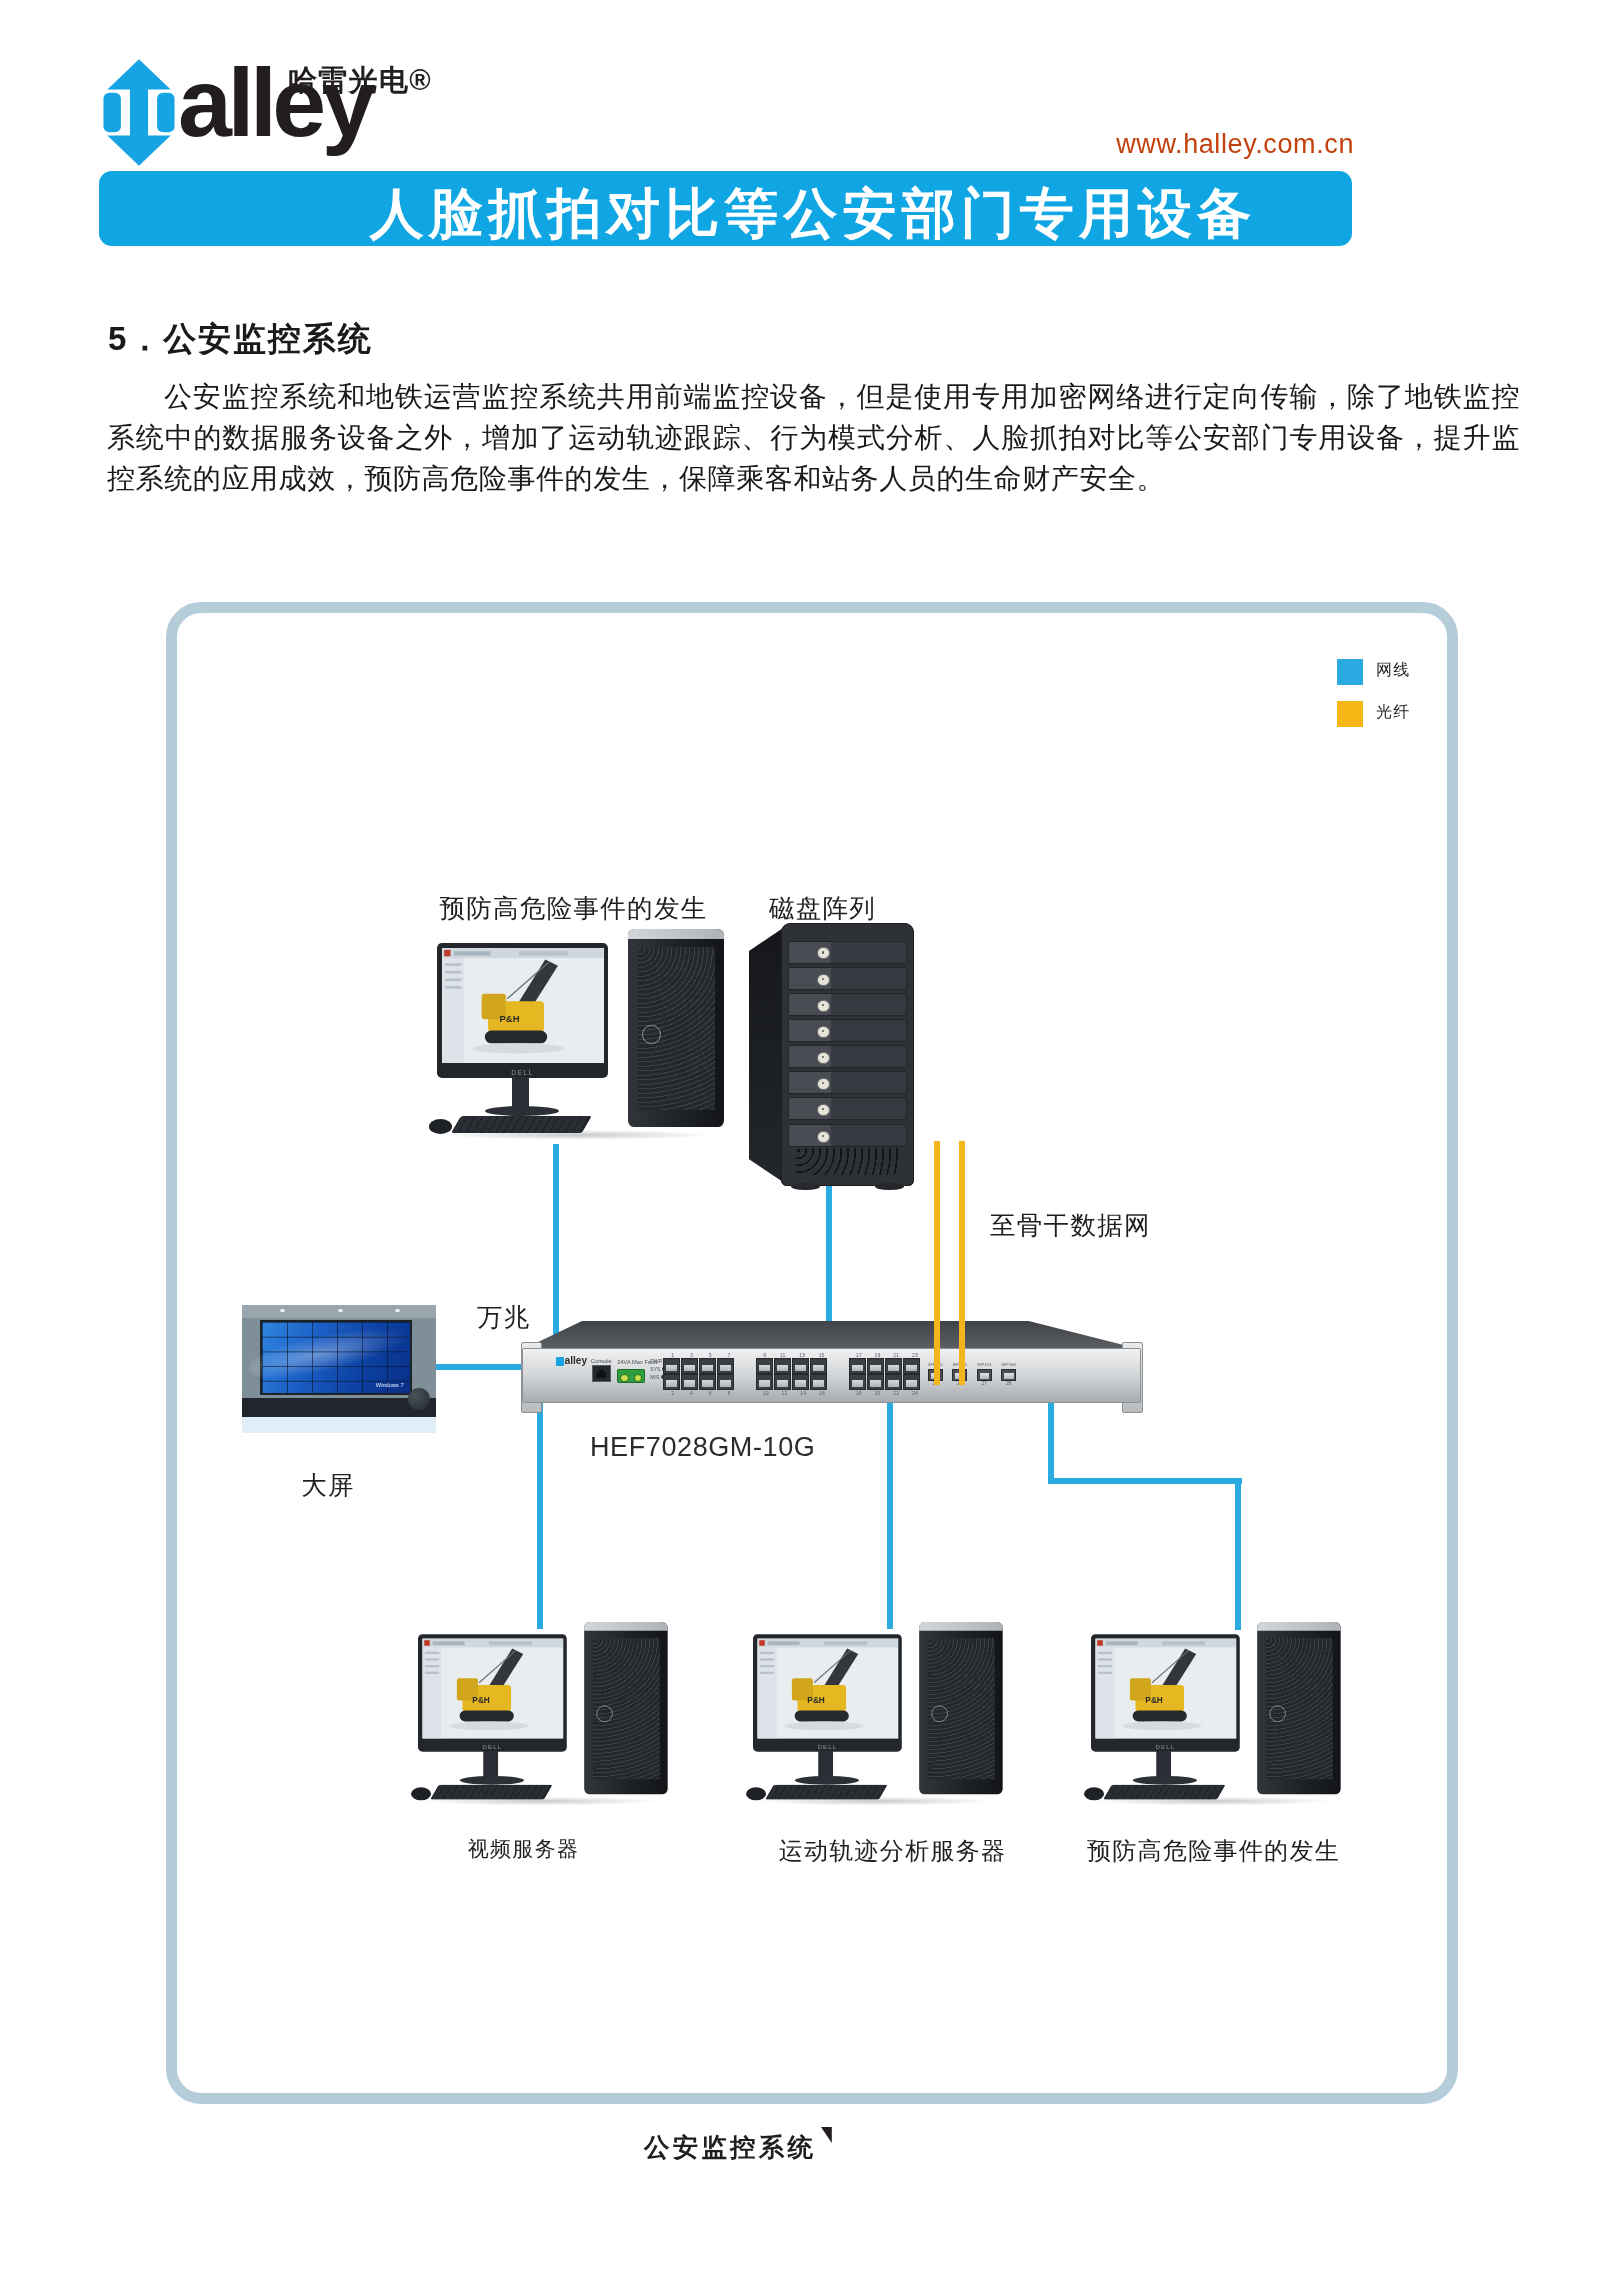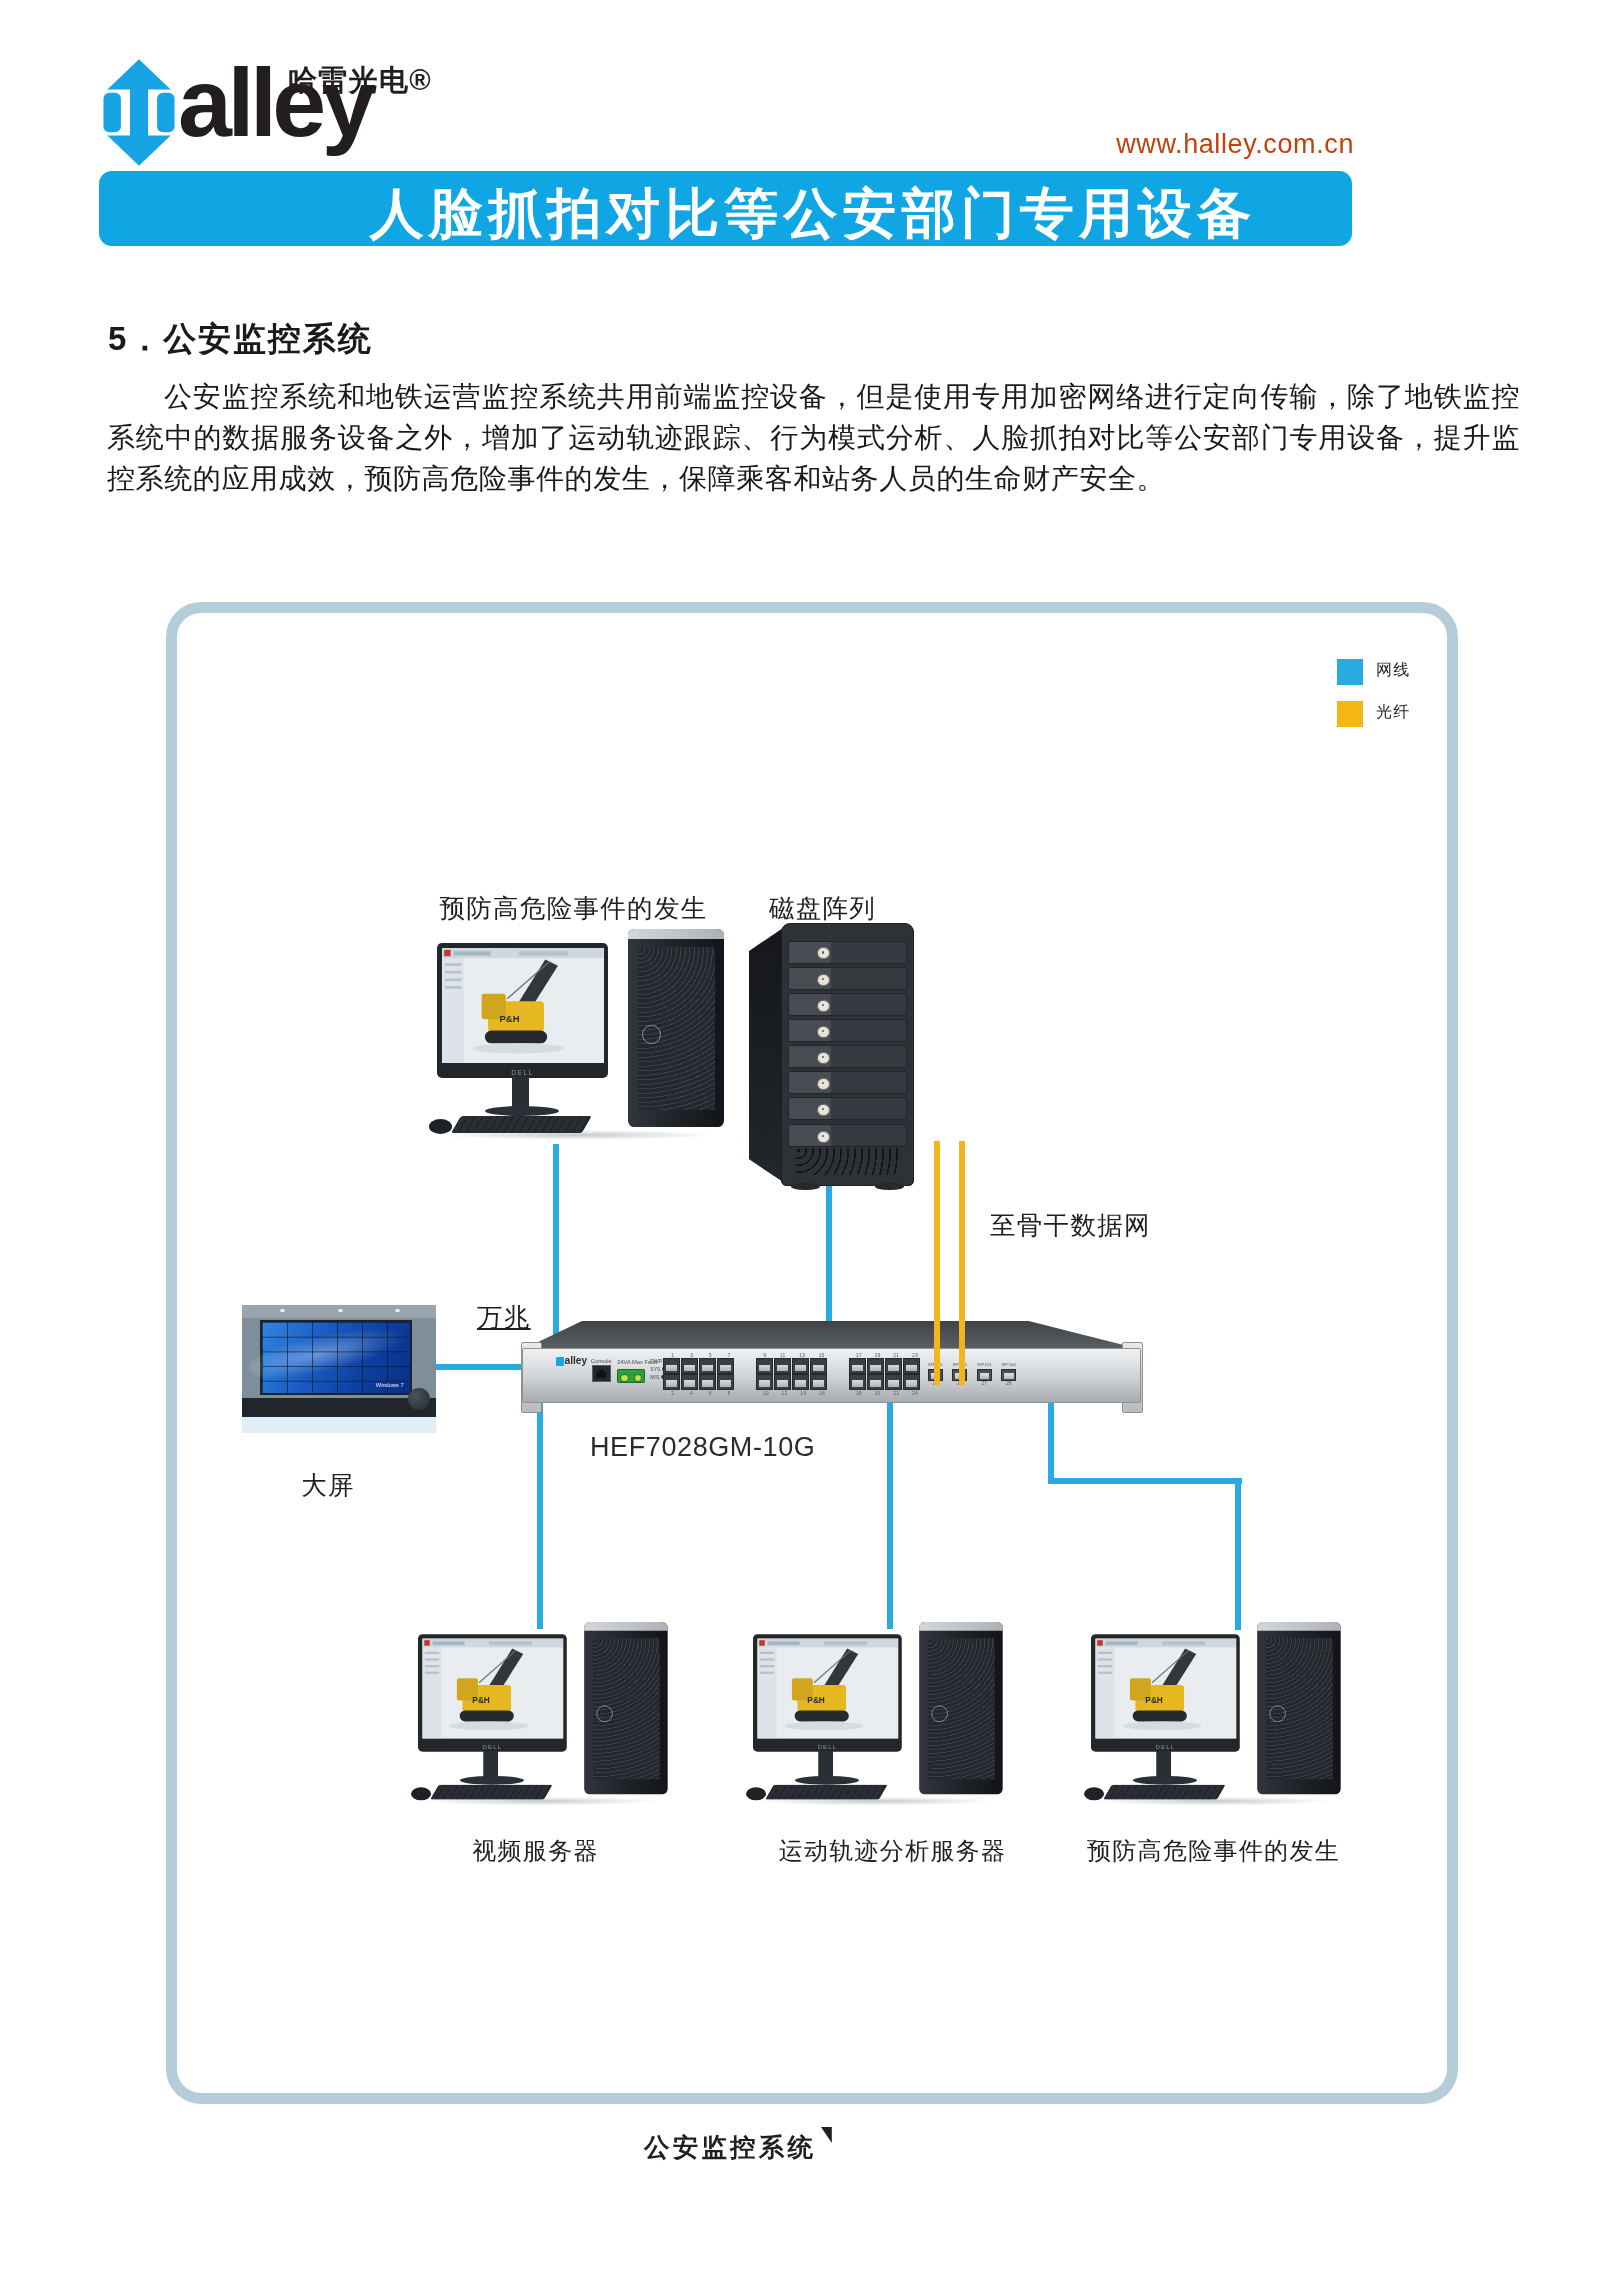--- a/index.html
+++ b/index.html
@@ -36,25 +36,25 @@
   
   .line{position:absolute;z-index:1;}
   .line.blue{background:#29abe2;}
   .line.yellow{background:#f2b51c;z-index:3;}
 
   
   .dlabel{font-size:25.5px;color:#221e1f;z-index:2;letter-spacing:1.3px;text-align:center;}
   .lbl-behavior{left:414px;top:891px;width:319px;}
   .lbl-disk{left:727px;top:891px;width:191px;}
   .lbl-backbone{left:990px;top:1208px;width:255px;text-align:left;}
-  .lbl-10g{left:477px;top:1300px;width:76px;text-align:left;text-decoration:underline;}
+  .lbl-10g{left:477px;top:1300px;width:76px;text-align:left;}
   .lbl-bigscreen{left:290px;top:1468px;width:76px;}
   .lbl-switch-model{left:590px;top:1432px;width:319px;text-align:left;font-size:27px;
                     color:#2b2b2b;letter-spacing:0.6px;font-weight:500;}
-  .lbl-video{left:408px;top:1835px;width:255px;font-size:24px;}
+  .lbl-video{left:396px;top:1835px;width:255px;font-size:21px;}
   .lbl-face{left:733px;top:1835px;width:319px;font-size:24px;}
   .lbl-traj{left:1052px;top:1835px;width:323px;font-size:24px;}
 
   
   .ws{position:absolute;width:287px;height:214px;z-index:2;}
   .ws.small{transform:scale(0.87);transform-origin:top left;}
   .ws-shadow{position:absolute;left:3.2px;top:201px;width:274px;height:10.2px;border-radius:50%;
              background:radial-gradient(closest-side,rgba(90,100,110,.35),rgba(90,100,110,0));}
   .ws-tower{position:absolute;left:191px;top:0;width:96px;height:198px;border-radius:6.4px;
             background:linear-gradient(90deg,#32353b,#1e2126 55%,#121419);}

